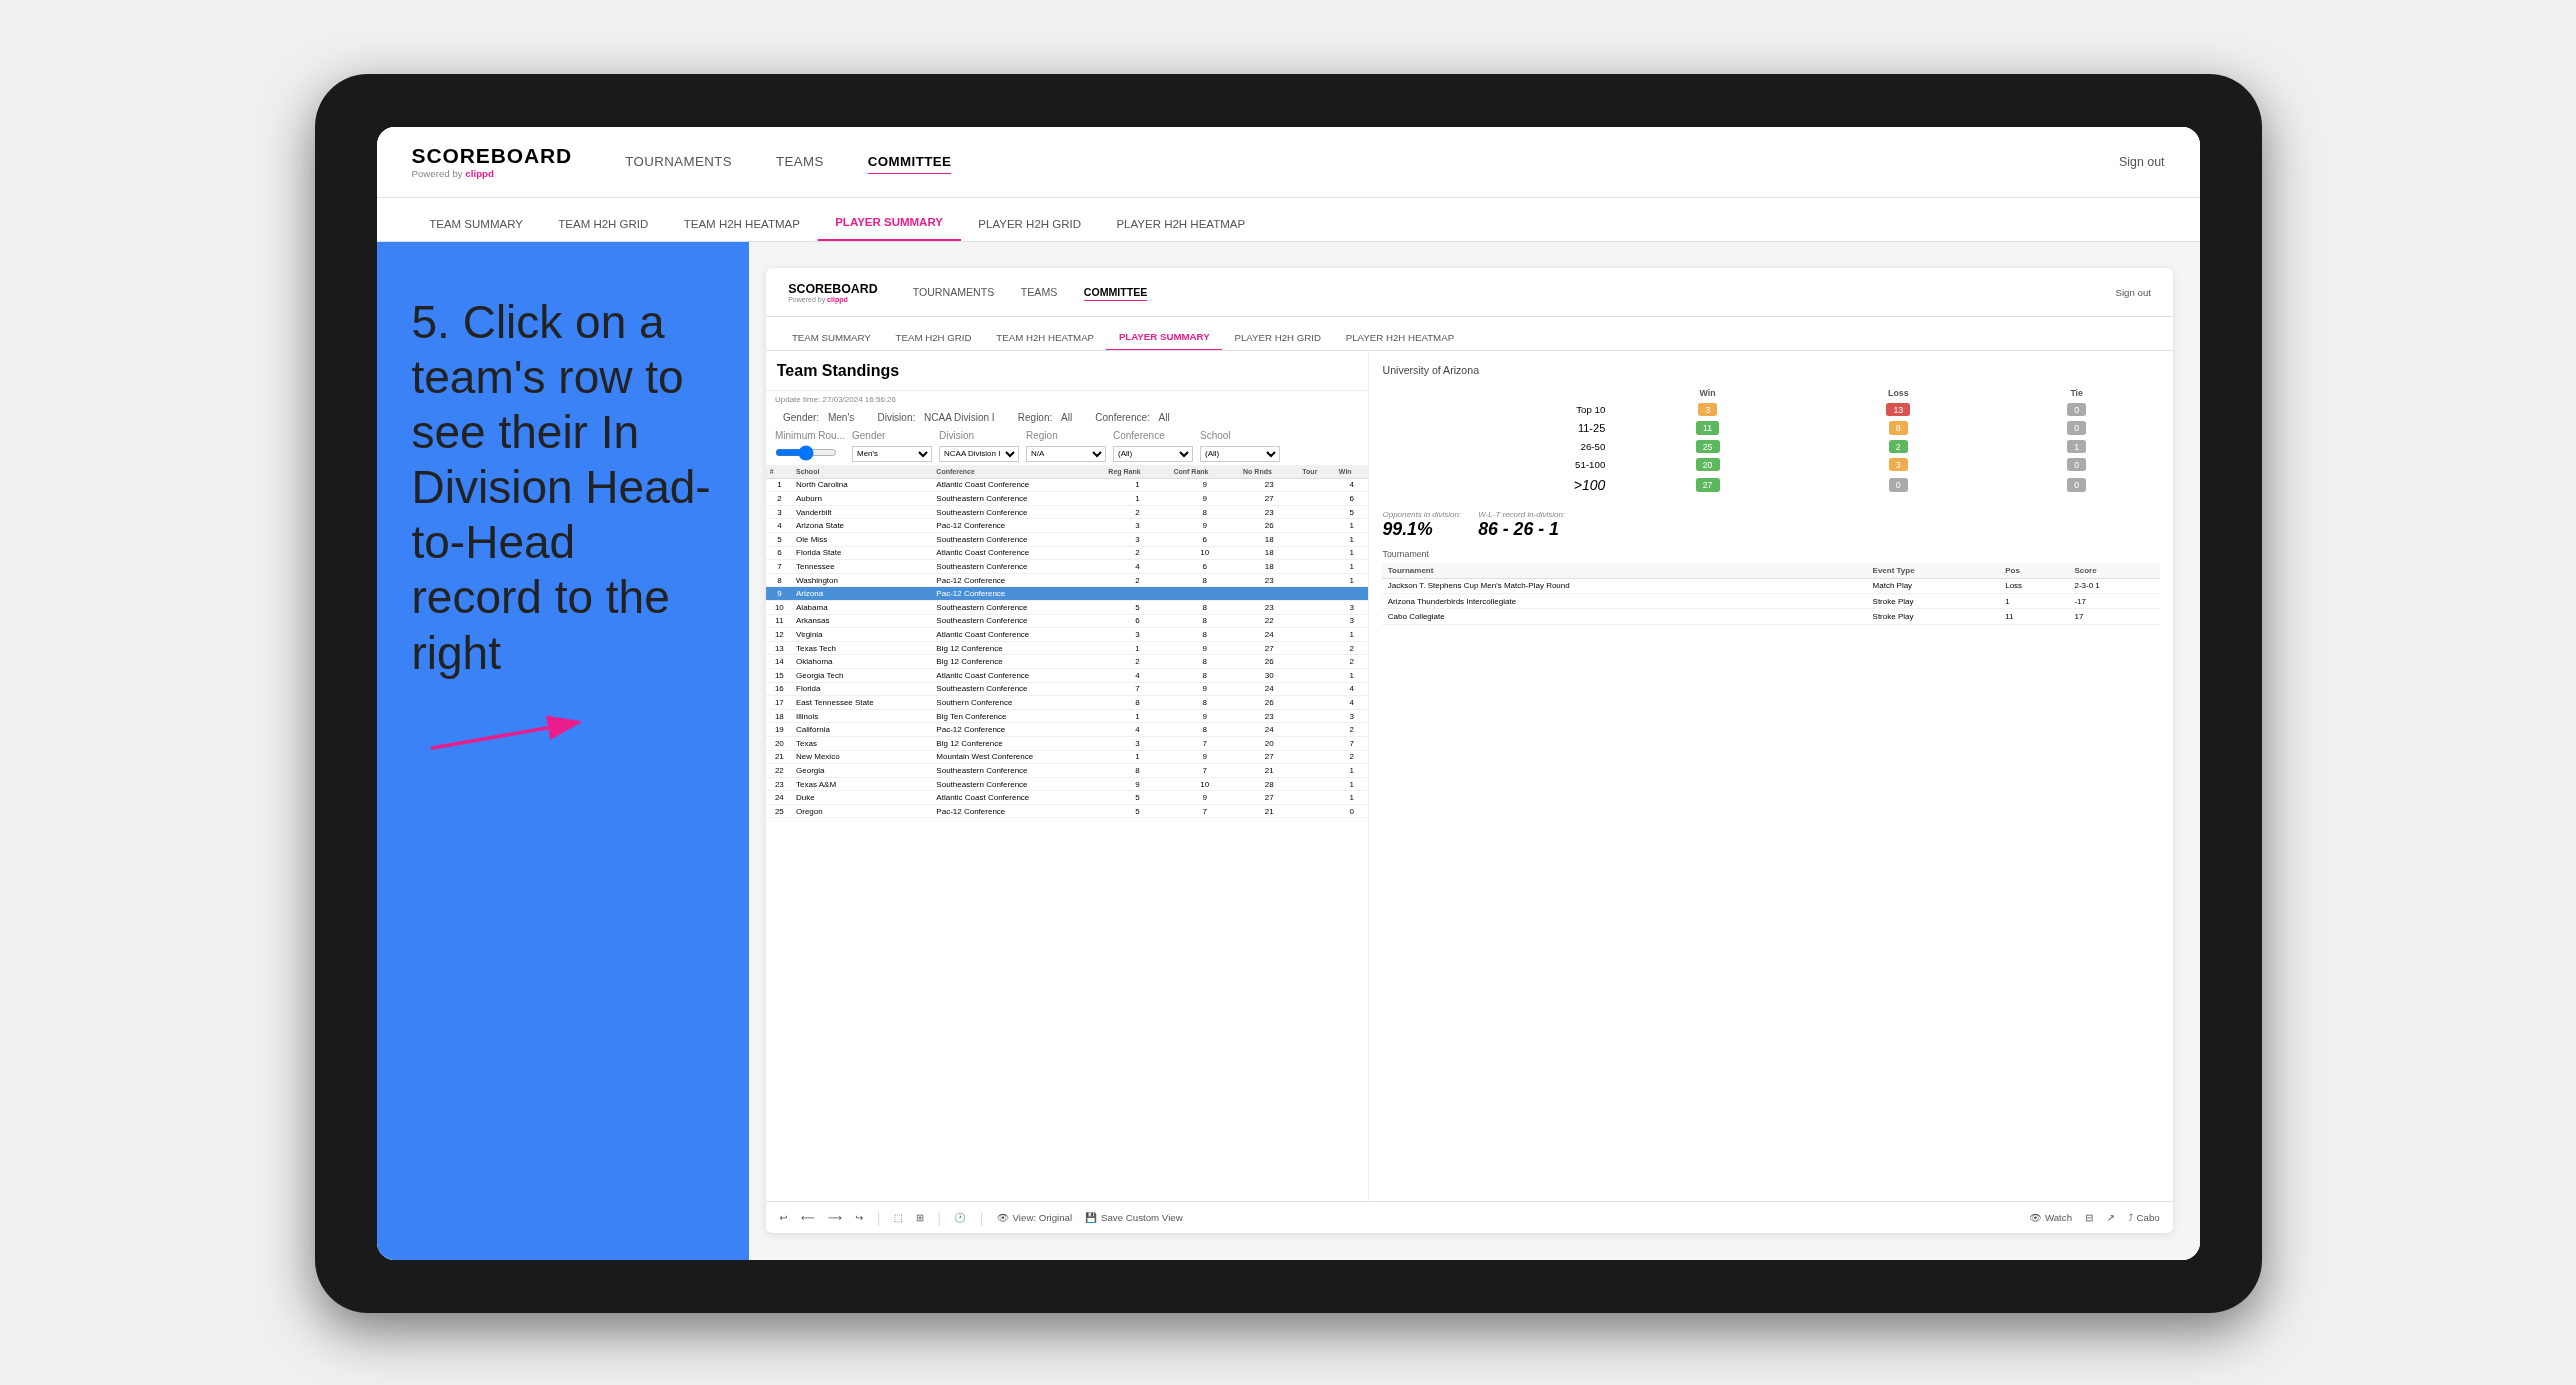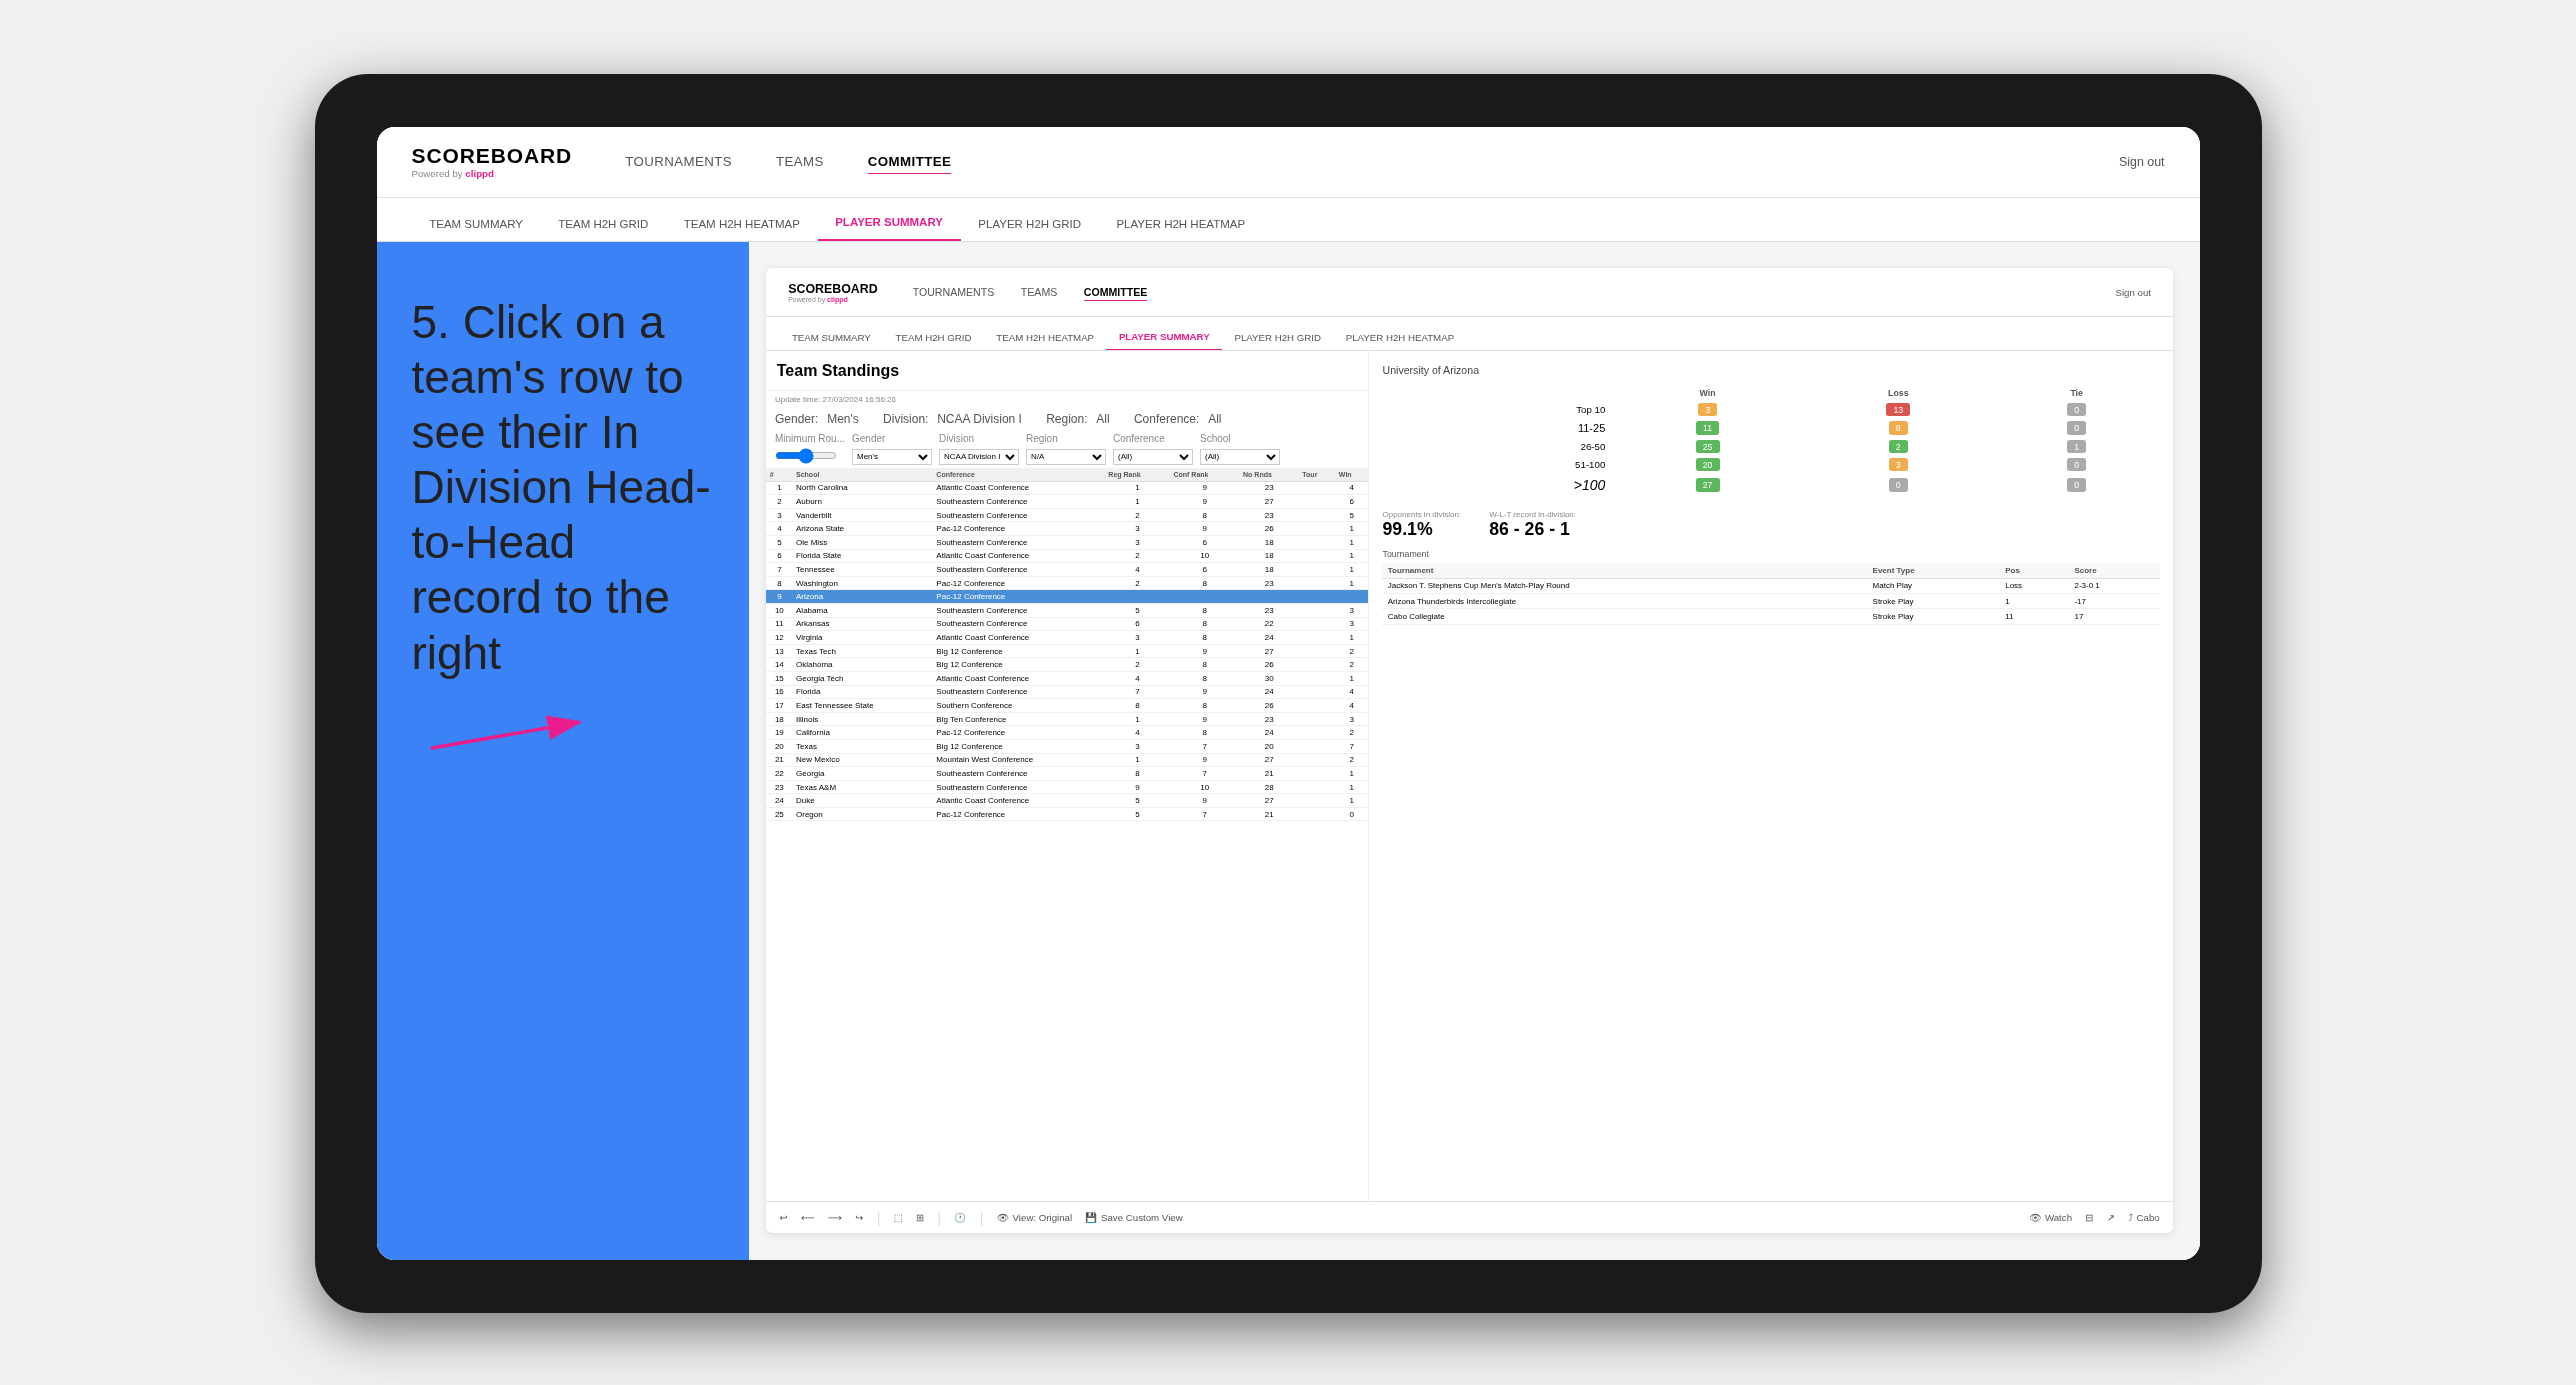--- a/index.html
+++ b/index.html
@@ -203,22 +203,23 @@
     .update-time {
       font-size: 8px;
       color: #888;
       padding: 3.5px 8.8px;
     }
     .filters-row {
       display: flex;
       gap: 8.8px;
       padding: 4.4px 8.8px;
       align-items: center;
-      font-size: 12px;
-      color: #555;
+      font-size: 10px;
+      color: #555;
+      margin-left: 8px;
     }
     .filter-section-title {
       font-size: 10px;
       color: #888;
       margin-bottom: 1.8px;
     }
     .filter-select {
       width: 80px;
       height: 16px;
       font-size: 8px;
@@ -291,23 +292,24 @@
       text-align: center;
     }
     .h2h-table td {
       padding: 3.5px 7px;
       text-align: center;
       font-size: 8.8px;
     }
     .h2h-table td:first-child { text-align: right; font-size: 8.8px; }
     .stats-row {
       display: flex;
-      gap: 28px;
+      gap: 17px;
       margin: 9px 0;
       font-size: 9.7px;
+      font-style: italic;
     }
     .stat-block { display: flex; flex-direction: column; }
     .stat-label { font-size: 8px; color: #888; }
     .stat-value { font-size: 17.7px; font-weight: bold; color: #000; }
     
     .tournament-table {
       width: 100%;
       border-collapse: collapse;
       font-size: 8px;
     }

